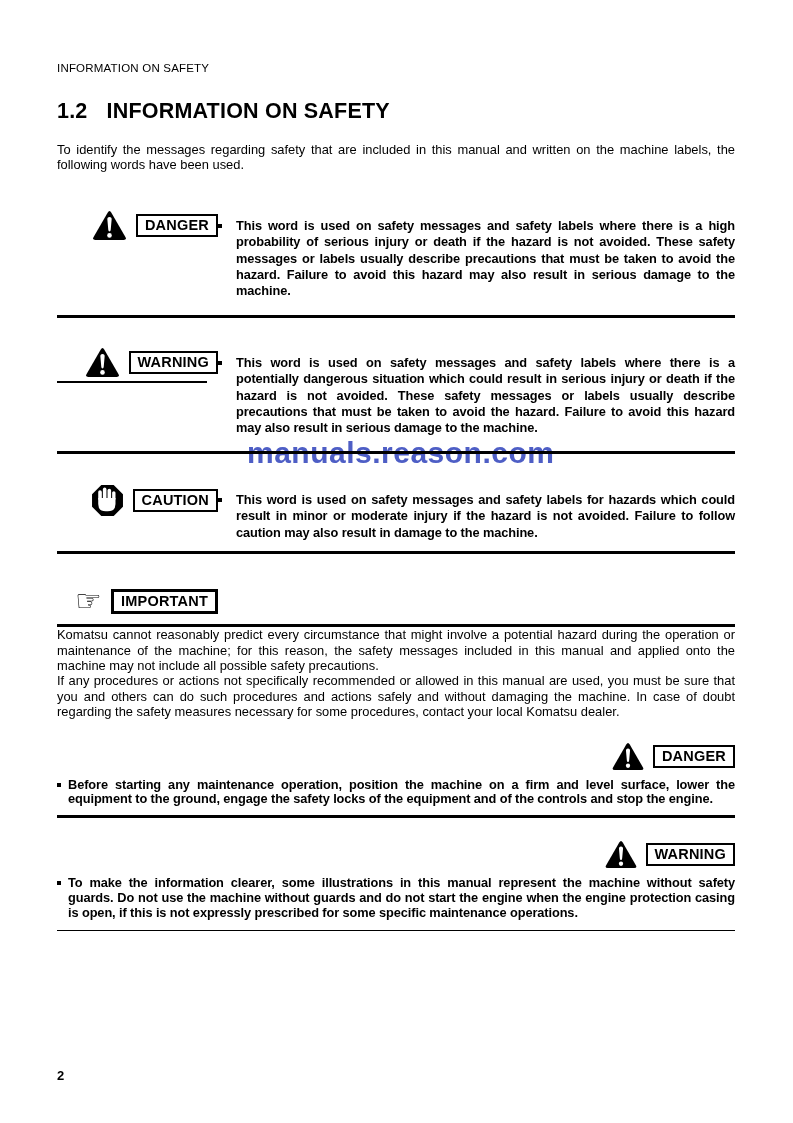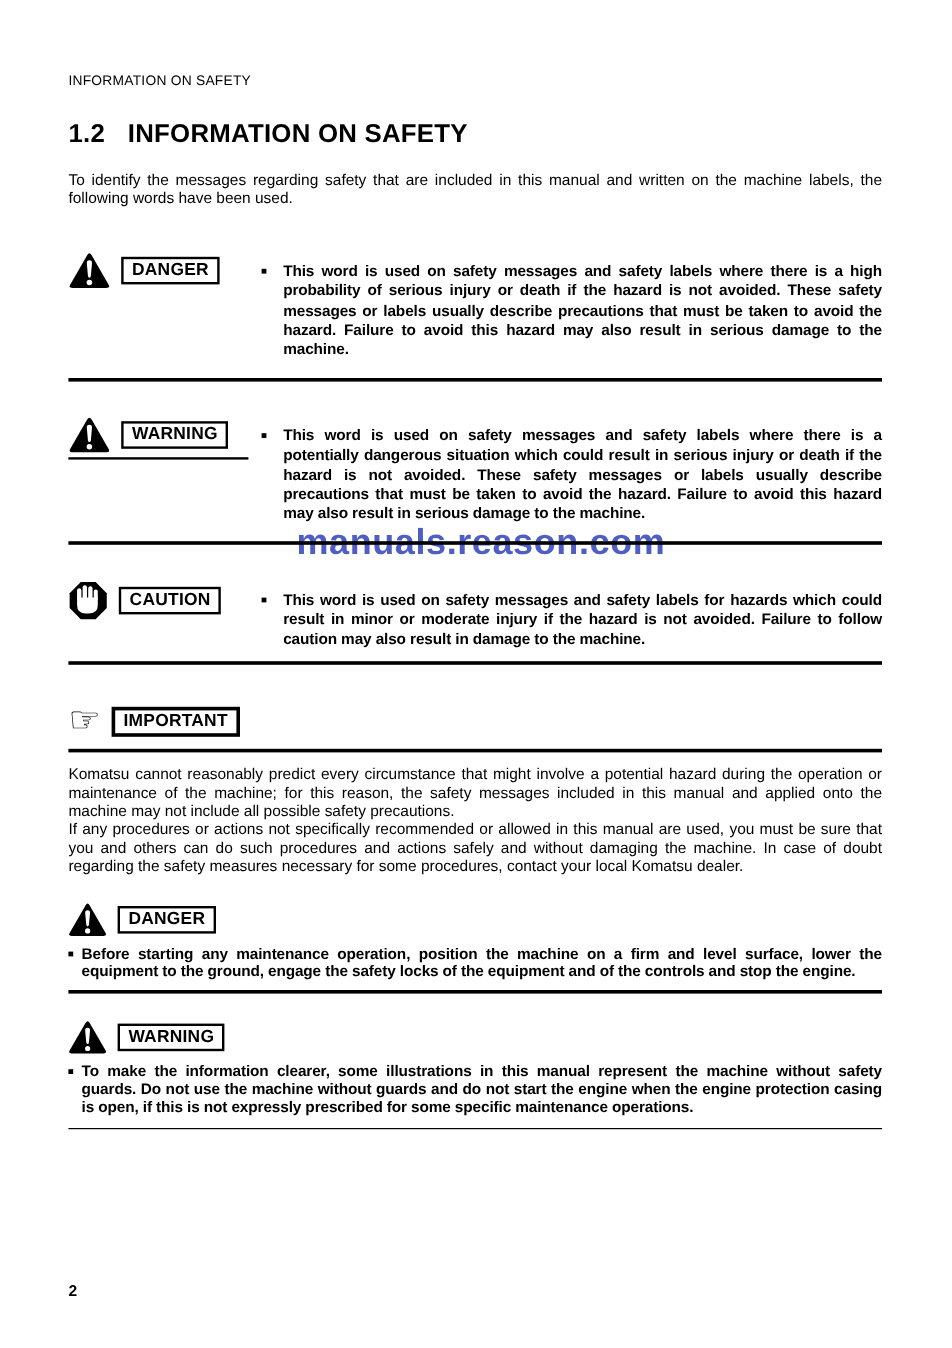--- a/index.html
+++ b/index.html
@@ -14,42 +14,42 @@
 
   p { margin: 0; }
   .bodytext { margin-top: 18px; font-size: 12.9px; line-height: 15.4px; text-align: justify; }
   .bodytext p { text-align: justify; }
 
   .notice { display: flex; align-items: flex-start; }
   .mt-n1 { margin-top: 37px; }
   .mt-n2 { margin-top: 29px; }
   .mt-n3 { margin-top: 30px; }
   .mt-n4 { margin-top: 32px; }
-  .notice-left { position: relative; width: 161px; flex-shrink: 0; display: flex; align-items: center; gap: 9px; }
+  .notice-left { position: relative; width: 161px; flex-shrink: 0; display: flex; align-items: center; gap: 9px; justify-content: flex-end; }
   .notice-left.underlined::after { content: ""; position: absolute; left: 0; top: 34px; width: 150px; height: 2px; background: #000; }
   .icon { display: inline-flex; align-items: center; justify-content: center; }
   .icon svg { display: block; }
   .point-hand { font-size: 30px; line-height: 30px; font-family: "DejaVu Sans", sans-serif; }
   .label-box { display: inline-block; border: 2px solid #000; padding: 1px 7px 2px 7px; font-weight: bold; font-size: 14.5px; letter-spacing: 0.2px; white-space: nowrap; }
   .label-box.heavy { border-width: 3px; }
 
   .notice-body { flex: 1; display: flex; padding-top: 8px; }
   .sq-bullet { width: 4px; height: 4px; background: #000; flex-shrink: 0; margin: 6px 14px 0 0; }
   .ntext { font-weight: bold; font-size: 12.8px; line-height: 16.4px; letter-spacing: -0.1px; text-align: justify; flex: 1; }
 
   .rule { border: 0; height: 3px; background: #000; margin: 0; }
   .rule.thin { height: 1.5px; }
   .r1 { margin-top: 15px; }
   .r2 { margin-top: 14px; }
   .r3 { margin-top: 10px; }
   .r4 { margin-top: 8px; }
   .r5 { margin-top: 8px; }
   .r6 { margin-top: 9px; }
 
-  .midtext { margin-top: 10px; font-size: 12.9px; line-height: 15.4px; text-align: justify; }
+  .midtext { font-size: 12.9px; line-height: 15.4px; text-align: justify; }
 
   .bottom-notice { margin-top: 22px; }
   .bottom-notice .notice-left { width: auto; margin-bottom: 7px; }
   .bullet-row { display: flex; }
   .bullet-row .sq-bullet { margin: 5px 7px 0 0; }
   .bullet-row .ntext { line-height: 14.8px; }
 
   .watermark { position: absolute; z-index: 0; left: 247px; top: 436px; font-size: 30px; font-weight: bold; letter-spacing: 0.5px; color: #3f51c1; opacity: 0.92; white-space: nowrap; }
 
   .page-number { position: absolute; left: 57px; top: 1068px; font-size: 13px; font-weight: bold; z-index: 1; }

